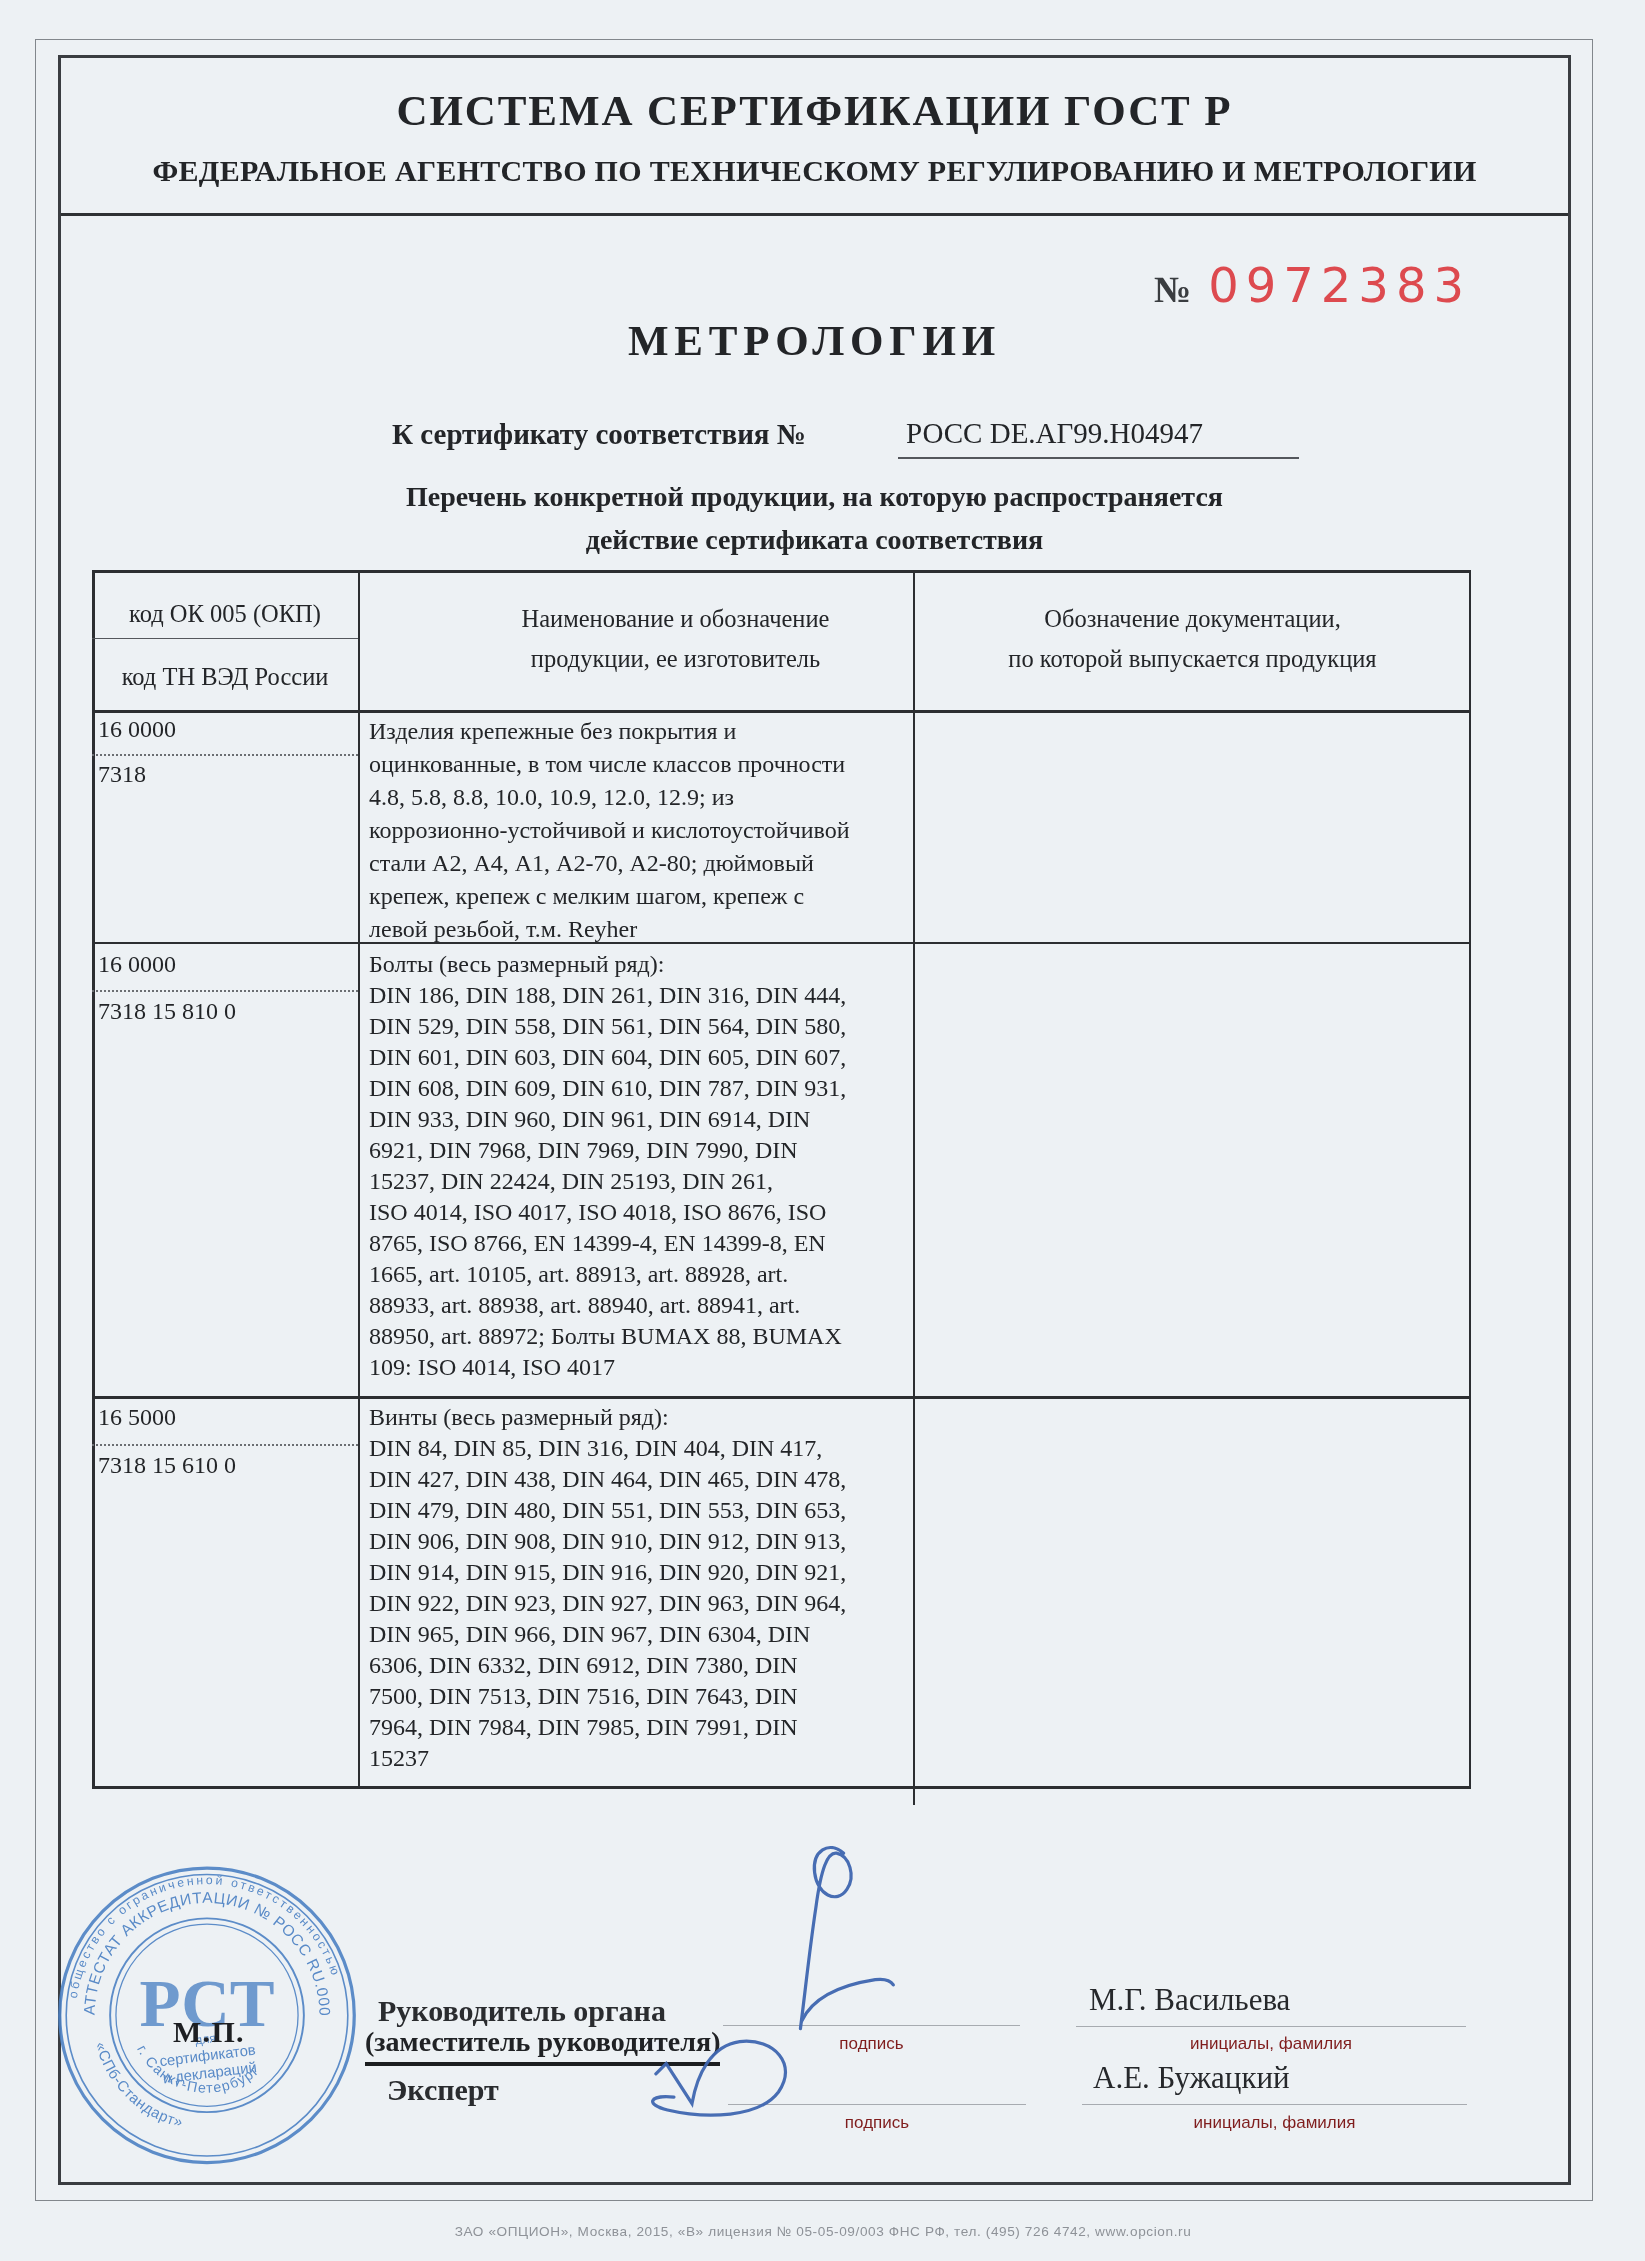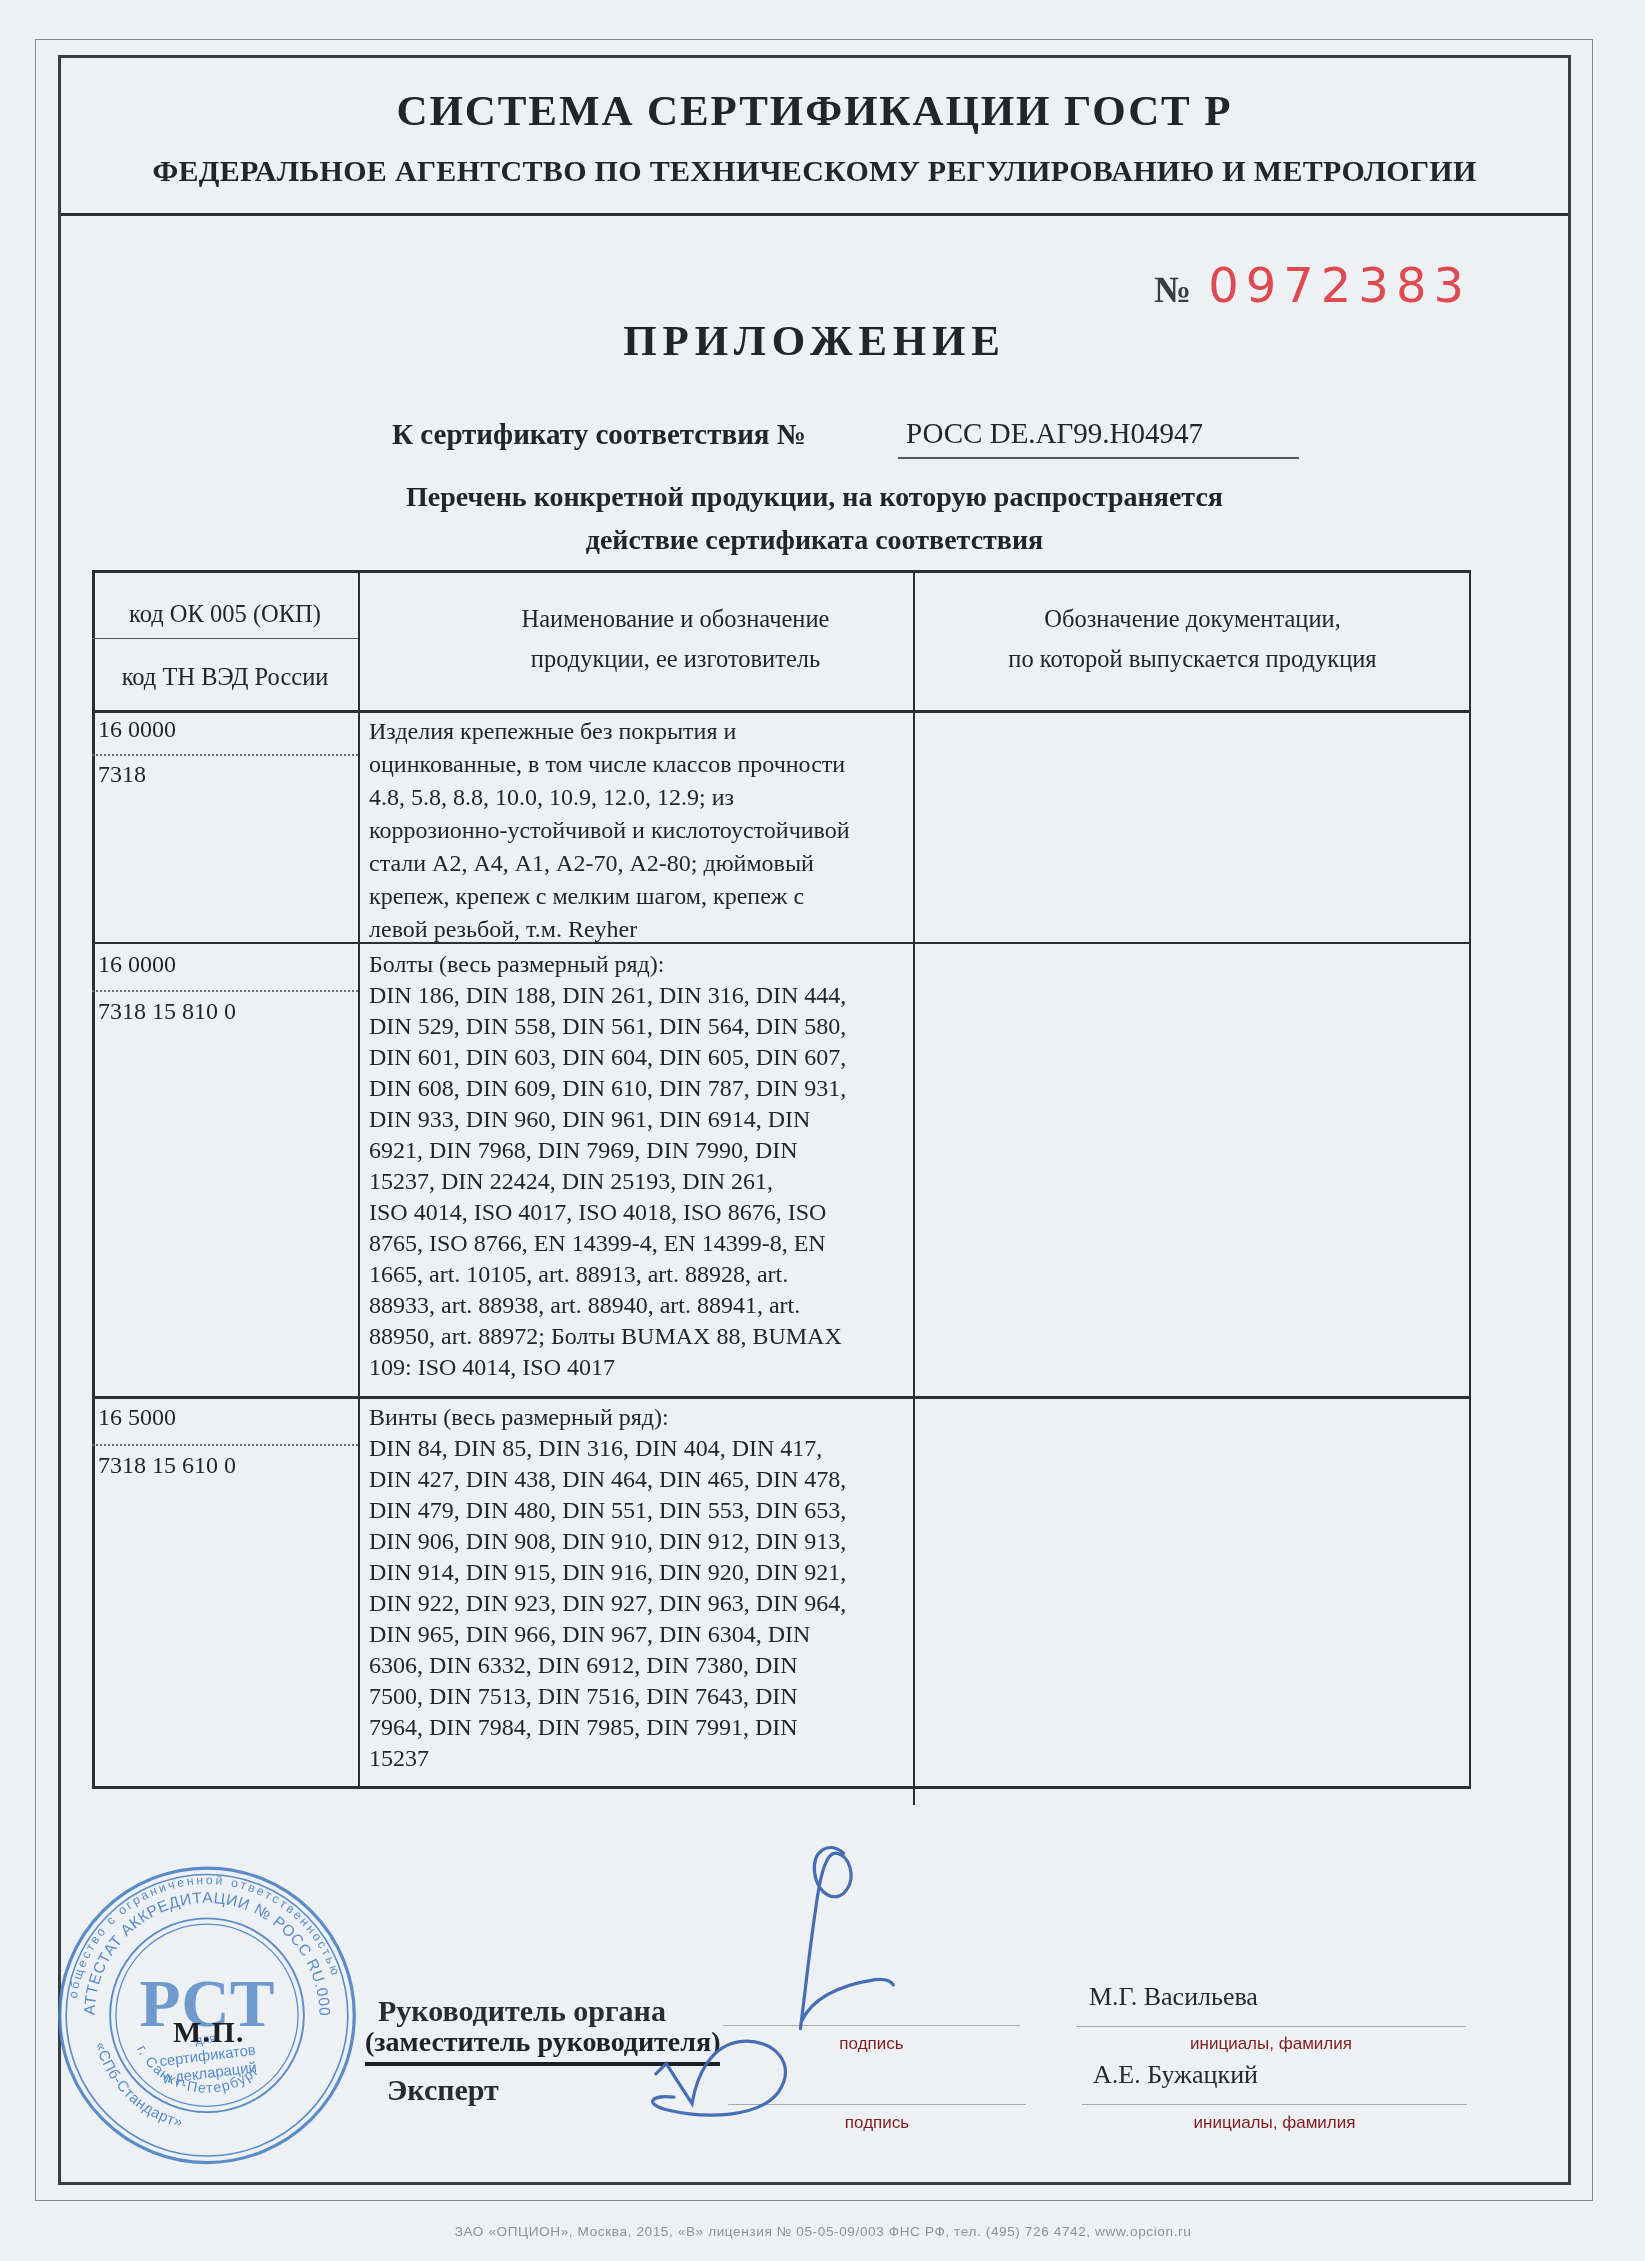--- a/index.html
+++ b/index.html
@@ -22,21 +22,21 @@
   .cert-value{left:906px;top:417px;font-size:29px;}
   .cert-underline{left:898px;top:457px;width:401px;height:1.9px;background:#54575c;}
   .subtitle{top:475px;font-size:28px;font-weight:bold;line-height:43px;white-space:pre-line;}
   .th{font-size:24.5px;text-align:center;line-height:40px;white-space:pre-line;}
   .code{font-size:24px;left:98px;}
   .cell-name{left:369px;width:542px;font-size:24px;white-space:pre-line;}
   .dotted{left:92px;width:266px;border-top:2.6px dotted #6b6e72;height:0;}
   .sig-label{font-size:30px;font-weight:bold;color:#2a2c2f;}
   .sig-sub{font-size:28px;font-weight:bold;color:#202225;}
   .caption{font-family:"Liberation Sans",sans-serif;font-size:17px;color:#7f1d1d;}
-  .name{font-size:26px;color:#26282b;}
+  .name{font-size:31px;color:#26282b;}
   .thin-sigline{height:1.3px;background:#a7abb0;}
   .mp{font-size:30px;font-weight:bold;color:#1d1f22;letter-spacing:1.3px;}
   .footer{left:0;top:2224px;width:1646px;text-align:center;
           font-family:"Liberation Sans",sans-serif;font-size:13.6px;color:#8e9298;letter-spacing:0.6px;}
   .stamp-svg{left:52px;top:1857px;}
   .sig-layer{left:0;top:0;pointer-events:none;}
   .stamp-text{fill:#4d82c4;font-family:"Liberation Sans",sans-serif;}
 </style>
 </head>
 <body>
@@ -48,21 +48,21 @@
 
   <div class="abs center-band h1">СИСТЕМА СЕРТИФИКАЦИИ ГОСТ Р</div>
   <div class="abs center-band h2">ФЕДЕРАЛЬНОЕ АГЕНТСТВО ПО ТЕХНИЧЕСКОМУ РЕГУЛИРОВАНИЮ И МЕТРОЛОГИИ</div>
   <div class="abs headrule"></div>
 
   <div class="abs numblock">
     <span class="num-prefix">№</span>
     <span class="num-value">0972383</span>
   </div>
 
-  <div class="abs center-band doc-title">ПРИЛОЖЕНИЕ</div>
+  <div class="abs center-band doc-title">МЕТРОЛОГИИ</div>
   <div class="abs cert-label">К сертификату соответствия №</div>
   <div class="abs cert-value">РОСС DE.АГ99.Н04947</div>
   <div class="abs cert-underline"></div>
   <div class="abs center-band subtitle">Перечень конкретной продукции,  на которую распространяется
 действие сертификата соответствия</div>
 
   <div class="abs hline" style="left:92px;top:570px;width:1379px;"></div>
   <div class="abs hline" style="left:92px;top:710px;width:1379px;height:3.2px;"></div>
   <div class="abs hline" style="left:92px;top:942px;width:1379px;height:1.9px;"></div>
   <div class="abs hline" style="left:92px;top:1396px;width:1379px;"></div>

